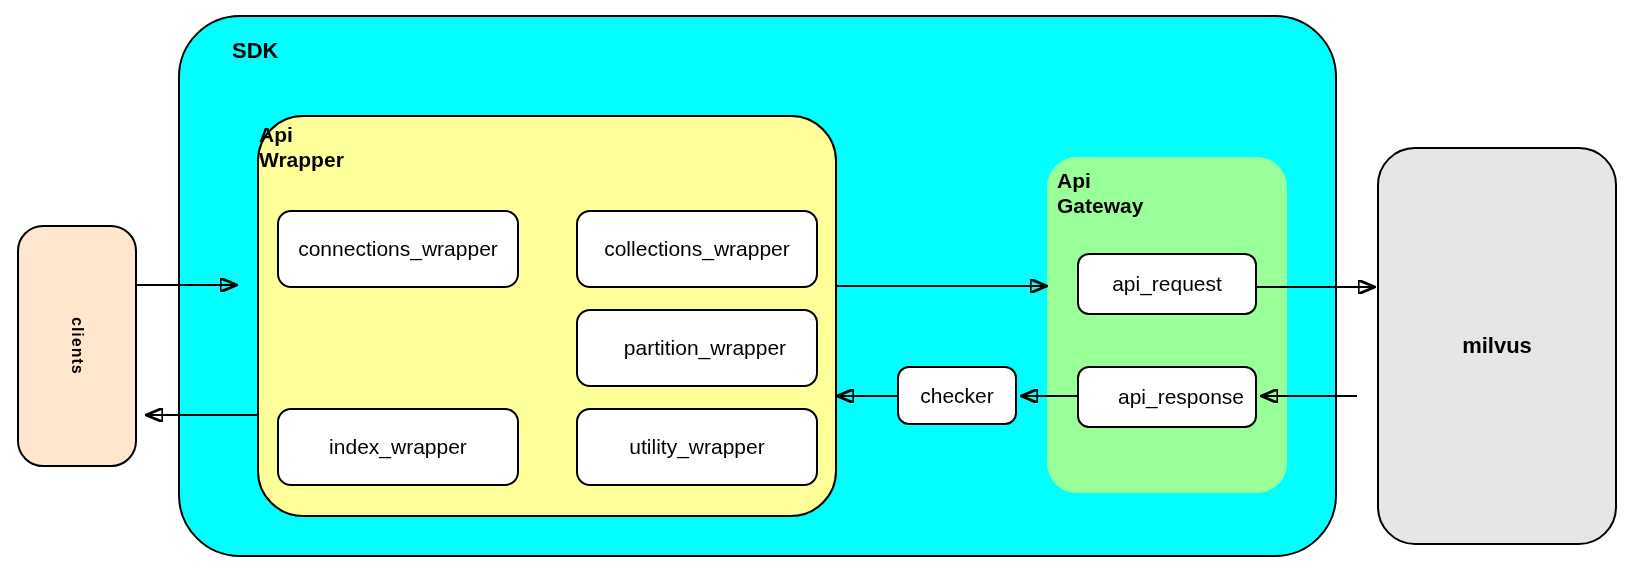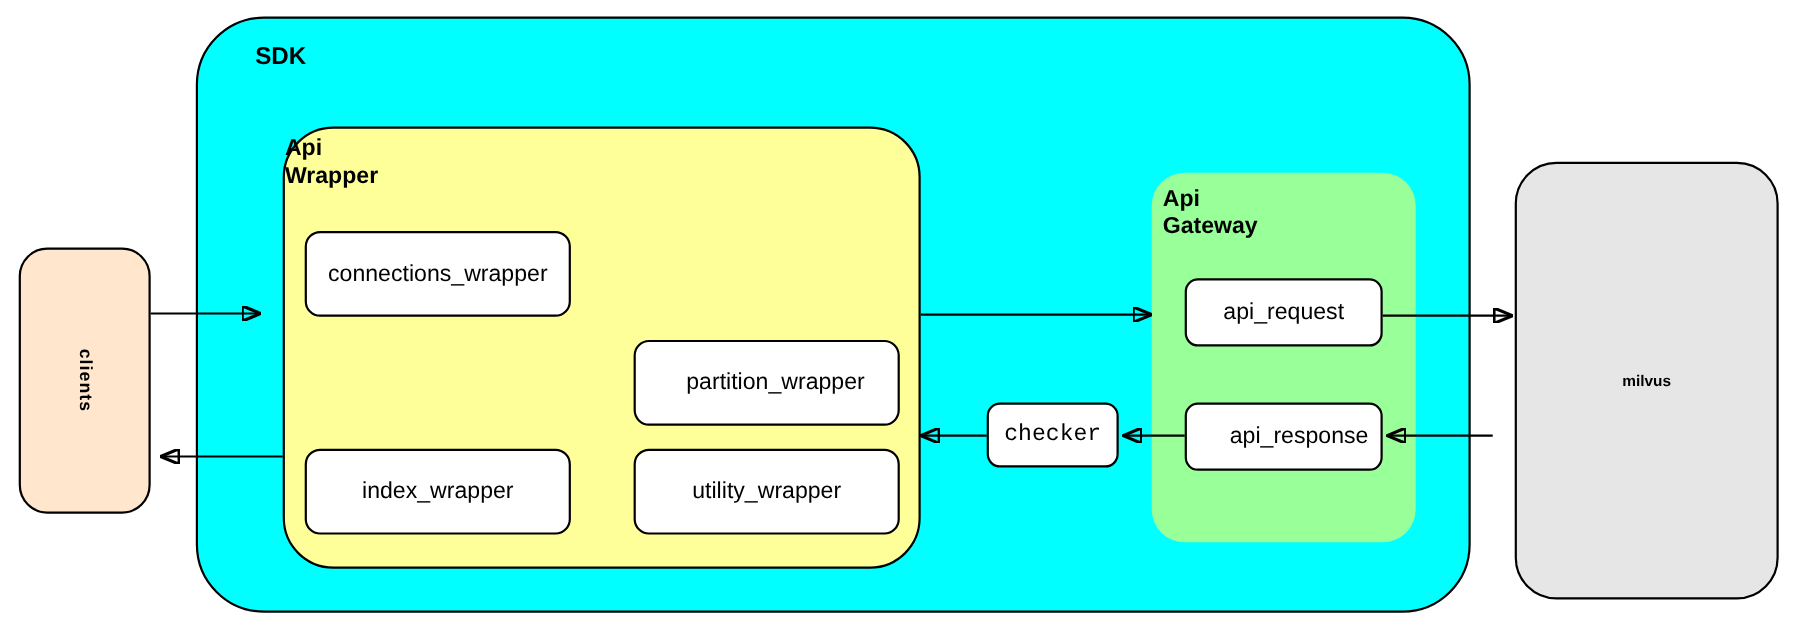--- a/index.html
+++ b/index.html
@@ -45,21 +45,21 @@
   #clients-box .vtext { writing-mode: vertical-rl; letter-spacing: 1px; }
   .wnode  { width: 242px; height: 78px; margin-top: 12px; }
   #w-connections { left: 277px; top: 198px; }
   #w-collections { left: 576px; top: 198px; }
   #w-schema      { left: 277px; top: 297px; }
   #w-partition   { left: 576px; top: 297px; padding-left: 16px; }
   #w-index       { left: 277px; top: 396px; }
   #w-utility     { left: 576px; top: 396px; }
   #n-request  { left: 1077px; top: 253px; width: 180px; height: 62px; border-radius: 12px; }
   #n-response { left: 1077px; top: 366px; width: 180px; height: 62px; border-radius: 12px; padding-left: 28px; }
-  #n-checker  { left: 897px;  top: 366px; width: 120px; height: 59px; border-radius: 12px; font-family: Liberation Mono, monospace; }
+  #n-checker  { left: 897px;  top: 366px; width: 120px; height: 59px; border-radius: 12px; }
   #arrows { position: absolute; left: 0; top: 0; width: 1634px; height: 574px; pointer-events: none; }
   #arrows path { stroke: var(--stroke, #000); stroke-width: 2; fill: none; }
 </style>
 </head>
 <body>
 
 <div id="canvas">
 
   <div class="container" id="clients-box" style="display:flex;align-items:center;justify-content:center;">
     <span class="vtext">clients</span>
@@ -68,35 +68,36 @@
   <div class="container" id="sdk-box"></div>
   <div class="grouplabel" id="sdk-label">SDK</div>
 
   <div class="container" id="apiwrapper-box"></div>
   <div class="grouplabel" id="apiwrapper-label">
     <div>Api</div>
     <div>Wrapper</div>
   </div>
 
   <div class="node wnode" id="w-connections">connections_wrapper</div>
+  <div class="node wnode" id="w-collections">collections_wrapper</div>
   <div class="node wnode" id="w-partition">partition_wrapper</div>
   <div class="node wnode" id="w-index">index_wrapper</div>
   <div class="node wnode" id="w-utility">utility_wrapper</div>
 
   <div class="container" id="gateway-box"></div>
   <div class="grouplabel" id="gateway-label">
     <div>Api</div>
     <div>Gateway</div>
   </div>
 
   <div class="node" id="n-request">api_request</div>
   <div class="node" id="n-response">api_response</div>
   <div class="node" id="n-checker">checker</div>
 
-  <div class="node" id="milvus-box" style="border-radius:38px;background:var(--milvus_bg);font-size:14px;">milvus</div>
+  <div class="node" id="milvus-box" style="border-radius:38px;background:var(--milvus_bg);font-size:22px;">milvus</div>
 
   <svg id="arrows" xmlns="http://www.w3.org/2000/svg">
     <defs>
       <marker id="ah" viewBox="0 0 12 10" refX="12" refY="5" markerWidth="9" markerHeight="7" orient="auto">
         <path d="M0,0 L12,5 L0,10 z" fill="#000" stroke="none"></path>
       </marker>
     </defs>
     <path d="M137,285 L237,285" marker-end="url(#ah)"></path>
     <path d="M257,415 L146,415" marker-end="url(#ah)"></path>
     <path d="M837,286 L1047,286" marker-end="url(#ah)"></path>

